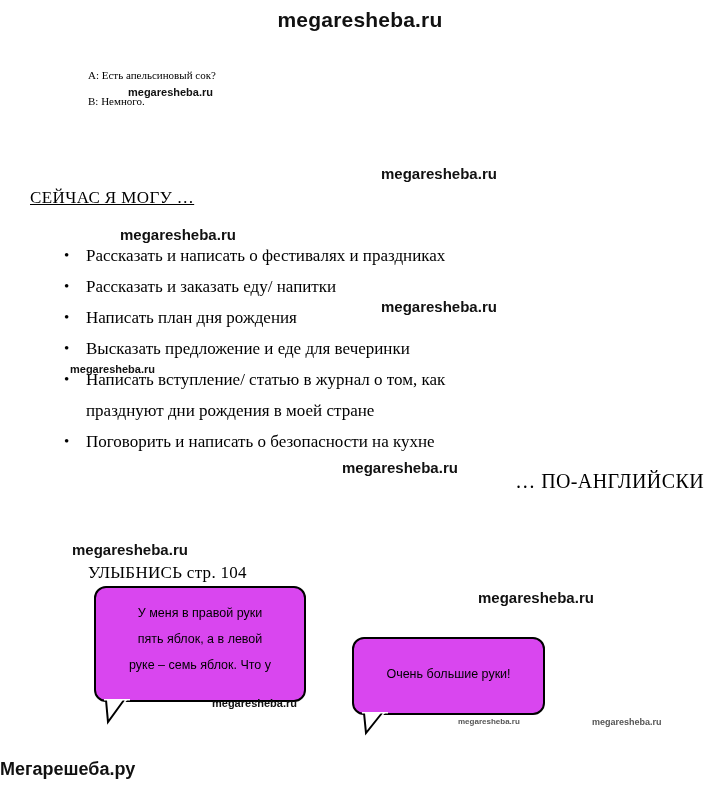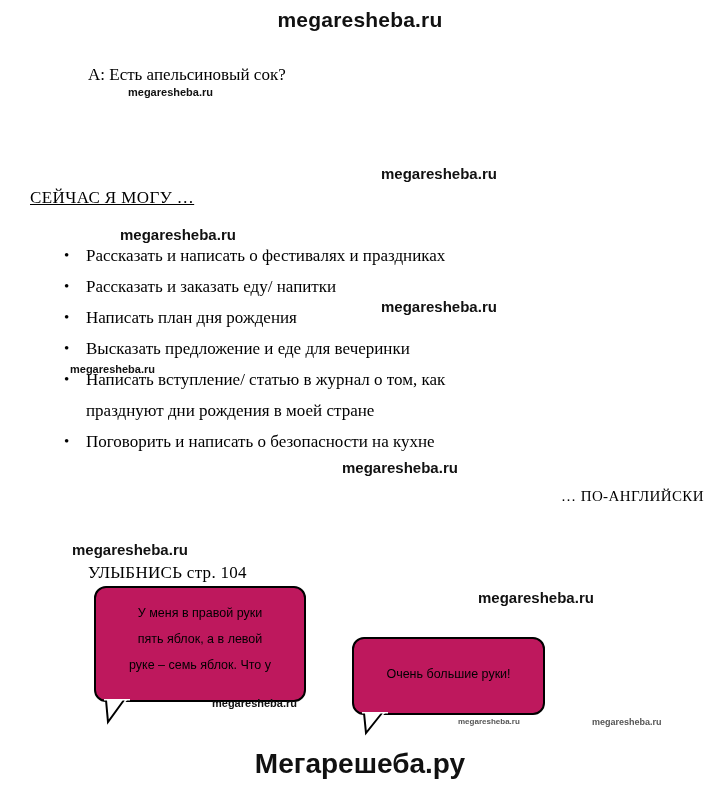--- a/index.html
+++ b/index.html
@@ -30,40 +30,40 @@
     right: 0;
     top: 8px;
     text-align: center;
     font-size: 21px;
     letter-spacing: 0.2px;
   }
   .wm-bottom {
     left: 0;
     right: 0;
     bottom: 14px;
-    text-align: center;
-    font-size: 28px;
+    text-align: left;
+    font-size: 18px;
   }
   .wm-1 { left: 128px; top: 86px; font-size: 11px; }
   .wm-2 { left: 381px; top: 165px; font-size: 15px; }
   .wm-3 { left: 120px; top: 226px; font-size: 15px; }
   .wm-4 { left: 381px; top: 298px; font-size: 15px; }
   .wm-5 { left: 70px;  top: 363px; font-size: 11px; }
   .wm-6 { left: 342px; top: 459px; font-size: 15px; }
   .wm-7 { left: 72px;  top: 541px; font-size: 15px; }
   .wm-8 { left: 478px; top: 589px; font-size: 15px; }
   .wm-9 { left: 212px; top: 697px; font-size: 11px; }
   .wm-10 { left: 458px; top: 717px; font-size: 8px; color:#555; }
   .wm-11 { left: 592px; top: 717px; font-size: 9px; color:#555; }
 
   .dialog {
     position: absolute;
     left: 88px;
     top: 62px;
-    font-size: 17px;
+    font-size: 11px;
     line-height: 26px;
   }
   .dialog .line { white-space: nowrap; }
 
   .section-title {
     position: absolute;
     left: 30px;
     top: 188px;
     font-size: 17px;
     letter-spacing: 0.4px;
@@ -88,40 +88,40 @@
     left: 10px;
     top: 0;
     font-size: 15px;
     line-height: 31px;
   }
   .list .item .txt2 { display: block; }
 
   .in-english {
     position: absolute;
     right: 16px;
-    top: 488px;
-    font-size: 15px;
+    top: 470px;
+    font-size: 20px;
     letter-spacing: 0.4px;
     white-space: nowrap;
   }
 
   .smile-title {
     position: absolute;
     left: 88px;
     top: 563px;
     font-size: 17px;
     letter-spacing: 0.3px;
   }
 
   .bubble {
     position: absolute;
     box-sizing: border-box;
     border: 2px solid #000;
     border-radius: 12px;
-    background: #be185d;
+    background: #d946ef;
     font-family: "Liberation Sans", sans-serif;
     font-size: 12.5px;
     line-height: 26px;
     text-align: center;
     color: #000;
   }
   .bubble-1 {
     left: 94px;
     top: 586px;
     width: 212px;
@@ -147,20 +147,21 @@
 </style>
 </head>
 <body>
 
 <div id="page">
 
   <div class="wm wm-top">megaresheba.ru</div>
 
   <div class="dialog">
     <div class="line">A: Есть апельсиновый сок?</div>
+    <div class="line">B: Немного.</div>
   </div>
 
   <div class="wm wm-1">megaresheba.ru</div>
   <div class="wm wm-2">megaresheba.ru</div>
 
   <div class="section-title">СЕЙЧАС Я МОГУ …</div>
 
   <div class="wm wm-3">megaresheba.ru</div>
 
   <div class="list">

